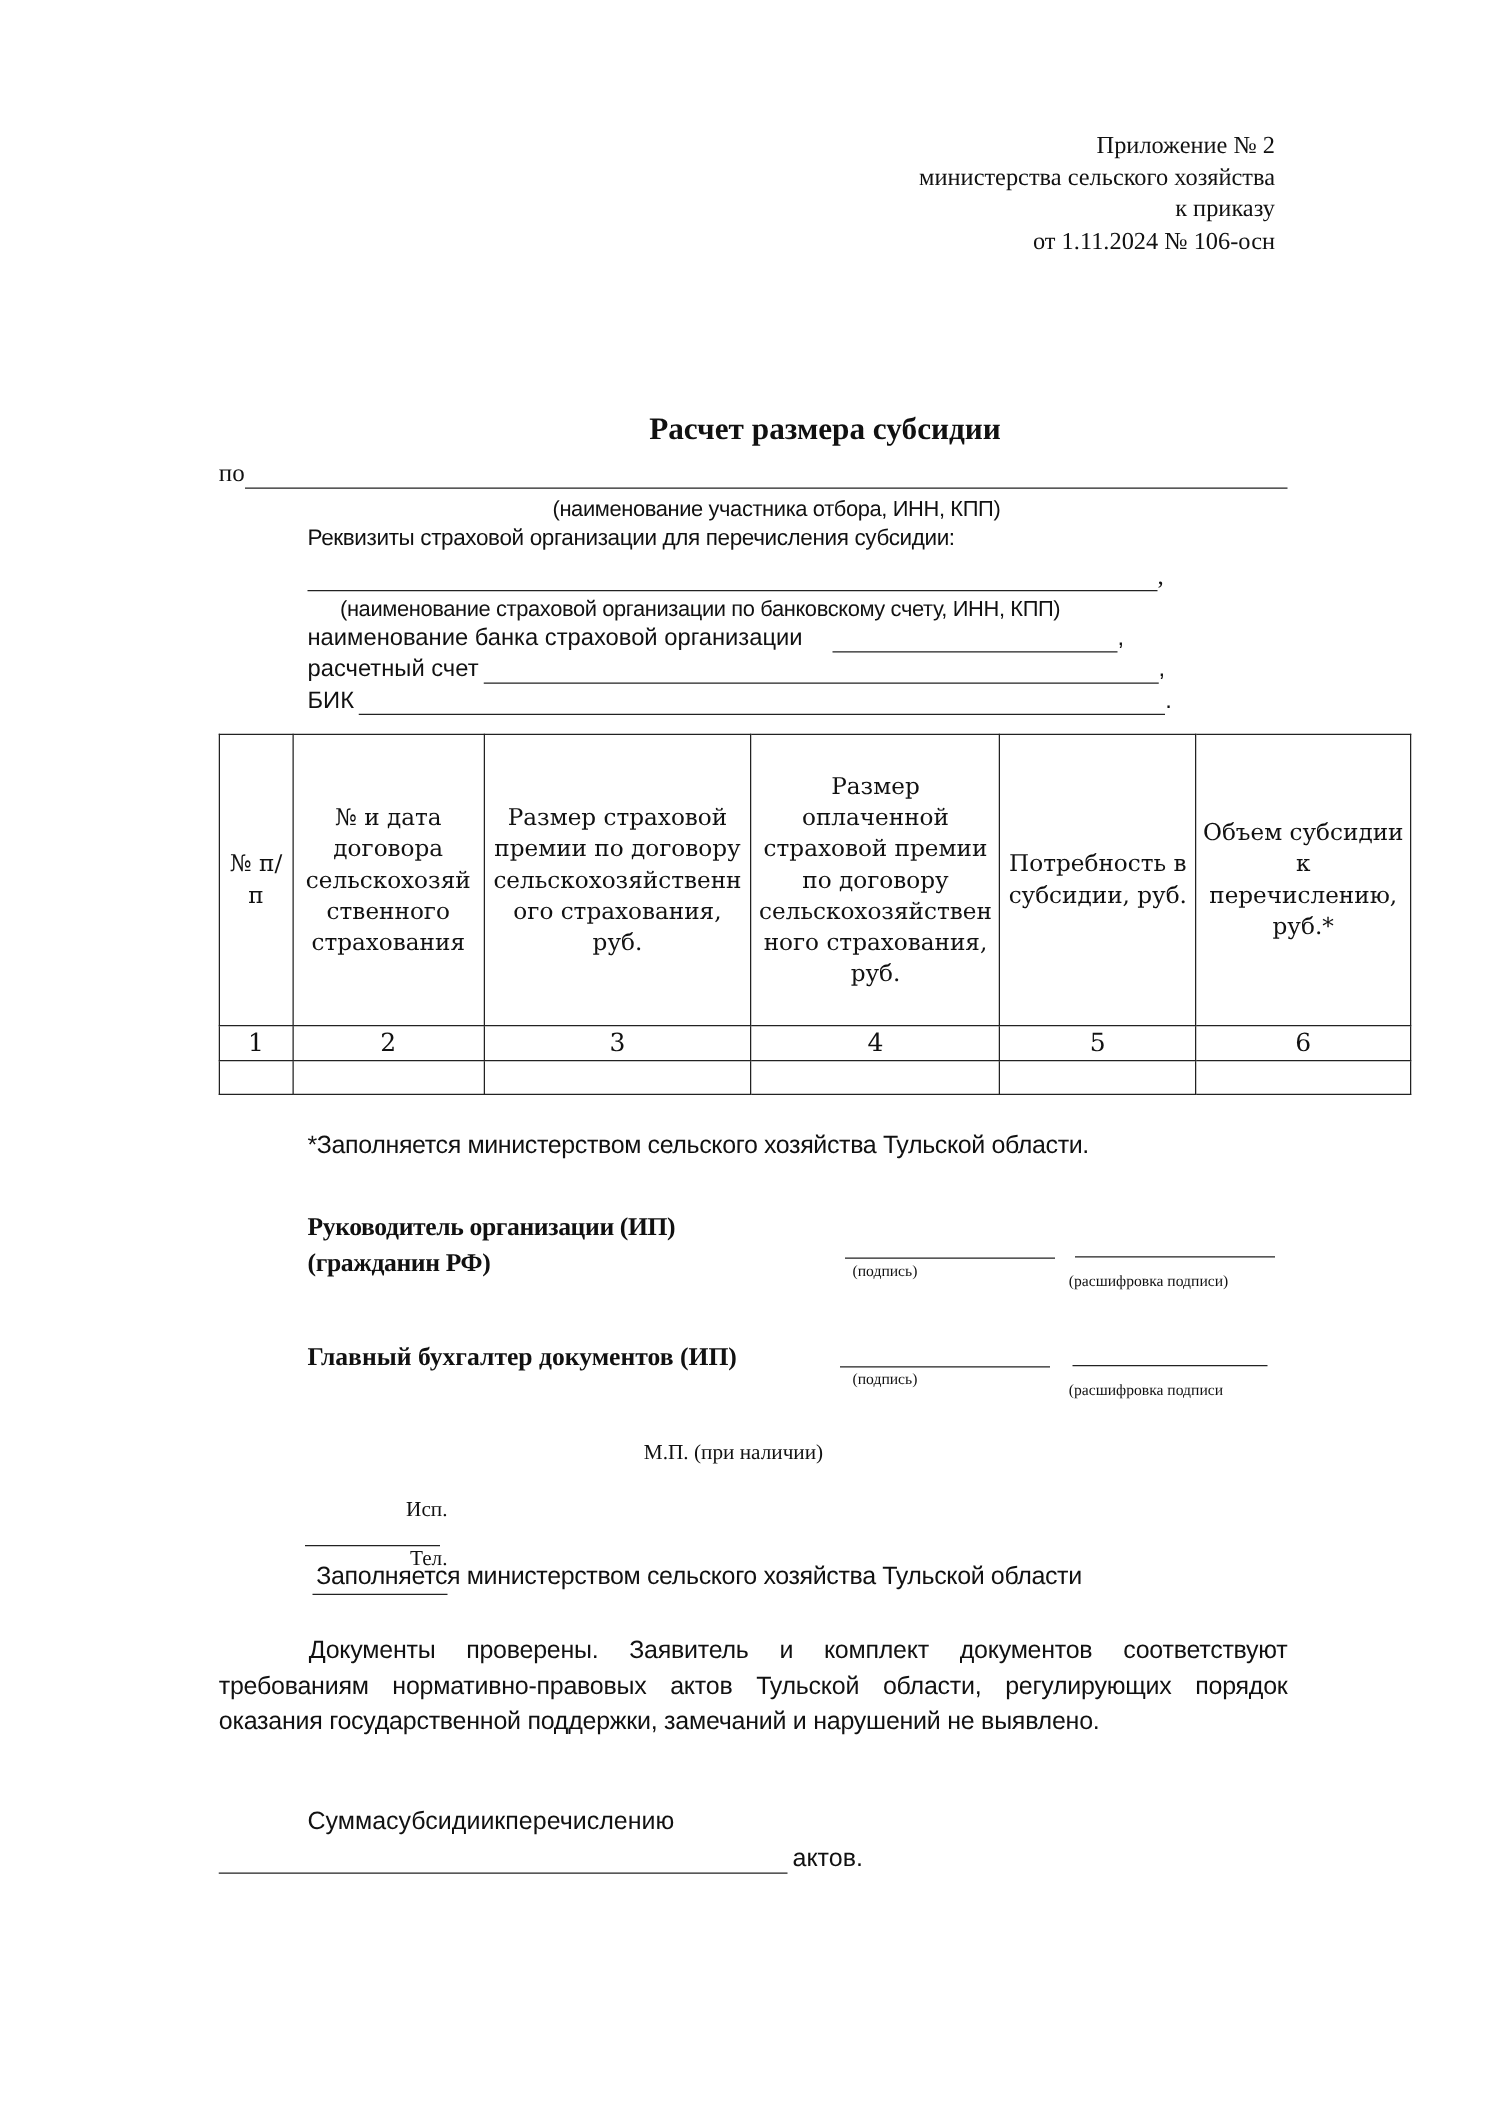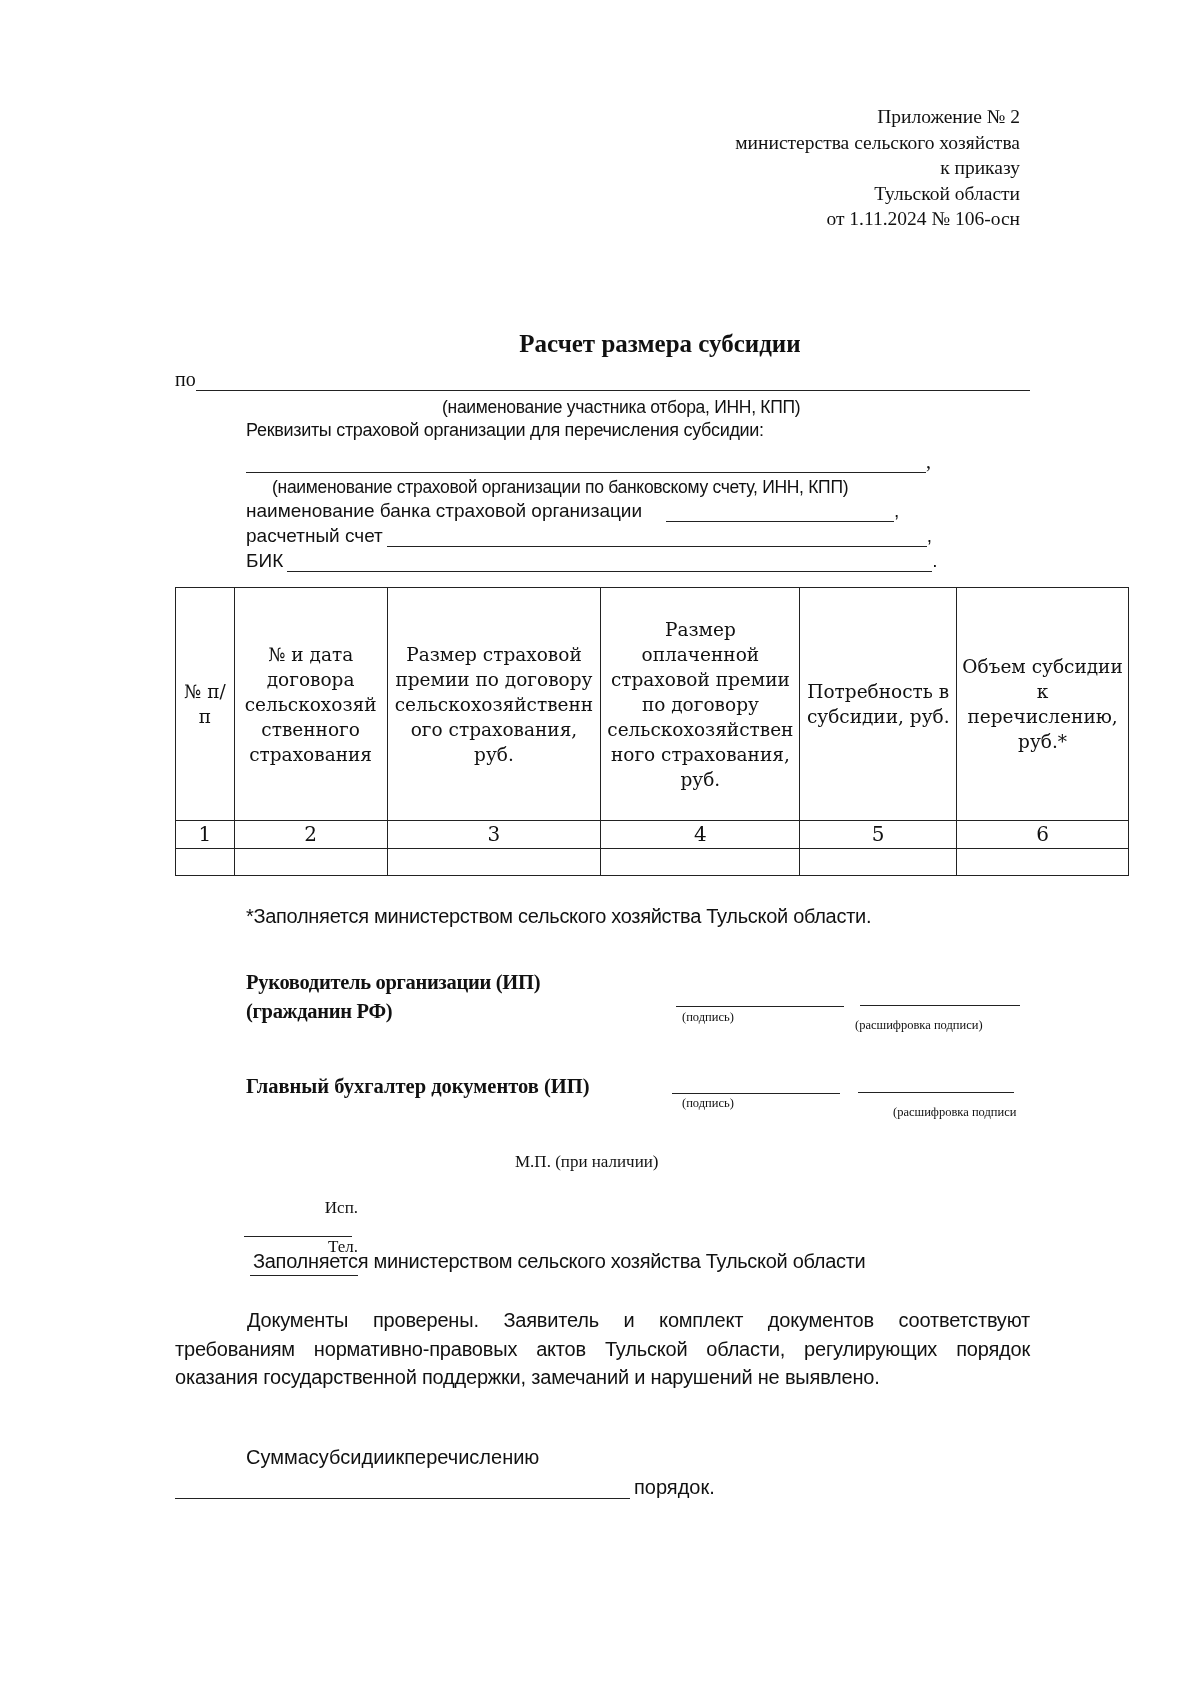--- a/index.html
+++ b/index.html
@@ -44,21 +44,20 @@
       letter-spacing: -0.2px;
     }
   </style>
 </head>
 <body>
 
 <div class="abs appendix">
   <div>Приложение № 2</div>
   <div>министерства сельского хозяйства</div>
   <div>к приказу</div>
-  <div>Тульской области</div>
   <div>от 1.11.2024  № 106-осн</div>
 </div>
 
 <div class="abs title">Расчет размера субсидии</div>
 
 <div class="abs line-row" style="left:175px; top:368px; width:855px; font-size:20px;">
   <span>по</span>
   <span class="uline" style="flex:1; height:20px;"></span>
 </div>
 <div class="abs small-cond" style="left:400px; top:397px; font-size:17.5px;margin-left:42px;">(наименование участника отбора, ИНН, КПП)</div>
@@ -136,21 +135,21 @@
 </div>
 <div class="abs sig-line" style="left:676px; top:1006px; width:168px;"></div>
 <div class="abs tiny" style="left:682px; top:1010px;">(подпись)</div>
 <div class="abs sig-line" style="left:860px; top:1005px; width:160px;"></div>
 <div class="abs tiny" style="left:855px; top:1018px;">(расшифровка подписи)</div>
 
 <div class="abs bold" style="left:246px; top:1075px; font-size:20.5px; font-family:'Liberation Serif', serif;">Главный бухгалтер документов (ИП)</div>
 <div class="abs sig-line" style="left:672px; top:1093px; width:168px;"></div>
 <div class="abs tiny" style="left:682px; top:1096px;">(подпись)</div>
 <div class="abs sig-line" style="left:858px; top:1092px; width:156px;"></div>
-<div class="abs tiny" style="left:893px; top:1105px;text-align:right;">(расшифровка подписи</div>
+<div class="abs tiny" style="left:855px; top:1105px;text-align:right;">(расшифровка подписи</div>
 
 <div class="abs" style="left:515px; top:1152px; font-size:17px;">М.П. (при наличии)</div>
 
 <div class="abs line-row" style="left:238px; top:1198px; font-size:17px;flex-direction:column;">
   <span>Исп.</span>
   <span class="uline" style="width:108px; height:18px; margin:0 6px 0 6px;"></span>
   <span>Тел.</span>
   <span class="uline" style="width:108px; height:18px; margin-left:6px;"></span>
 </div>
 
@@ -159,14 +158,14 @@
 <div class="abs para" style="top:1306px; text-indent:72px;">Документы проверены. Заявитель и комплект документов соответствуют требованиям нормативно-правовых актов Тульской области, регулирующих порядок оказания государственной поддержки, замечаний и нарушений не выявлено.</div>
 
 <div class="abs" style="left:246px; top:1446px; width:784px; display:flex; justify-content:flex-start; font-size:20px; font-family:'Liberation Sans', sans-serif;">
   <span>Сумма</span>
   <span>субсидии</span>
   <span>к</span>
   <span>перечислению</span>
 </div>
 <div class="abs line-row" style="left:175px; top:1476px; font-size:20px; font-family:'Liberation Sans', sans-serif;">
   <span class="uline" style="width:455px; height:22px; margin-right:4px;"></span>
-  <span>порядок.</span>
+  <span>актов.</span>
 </div>
 
 </body></html>

